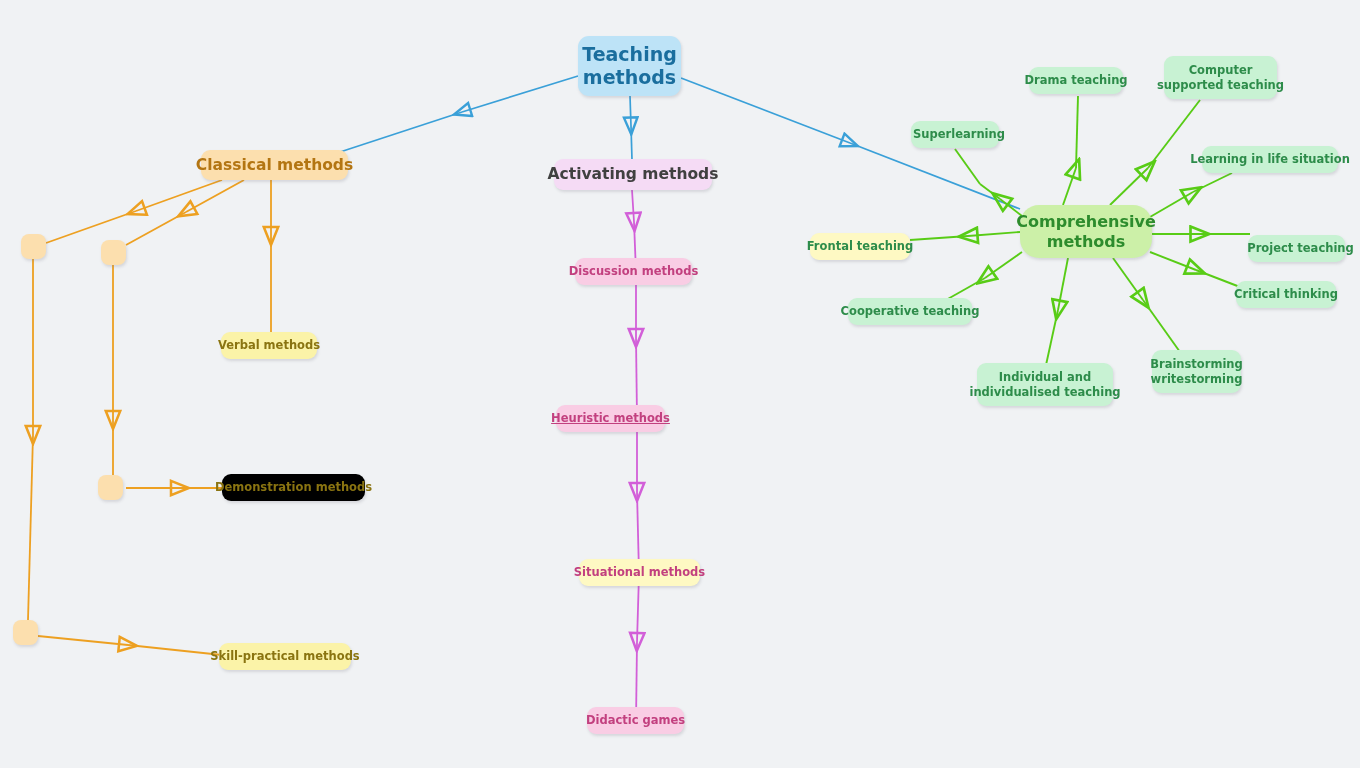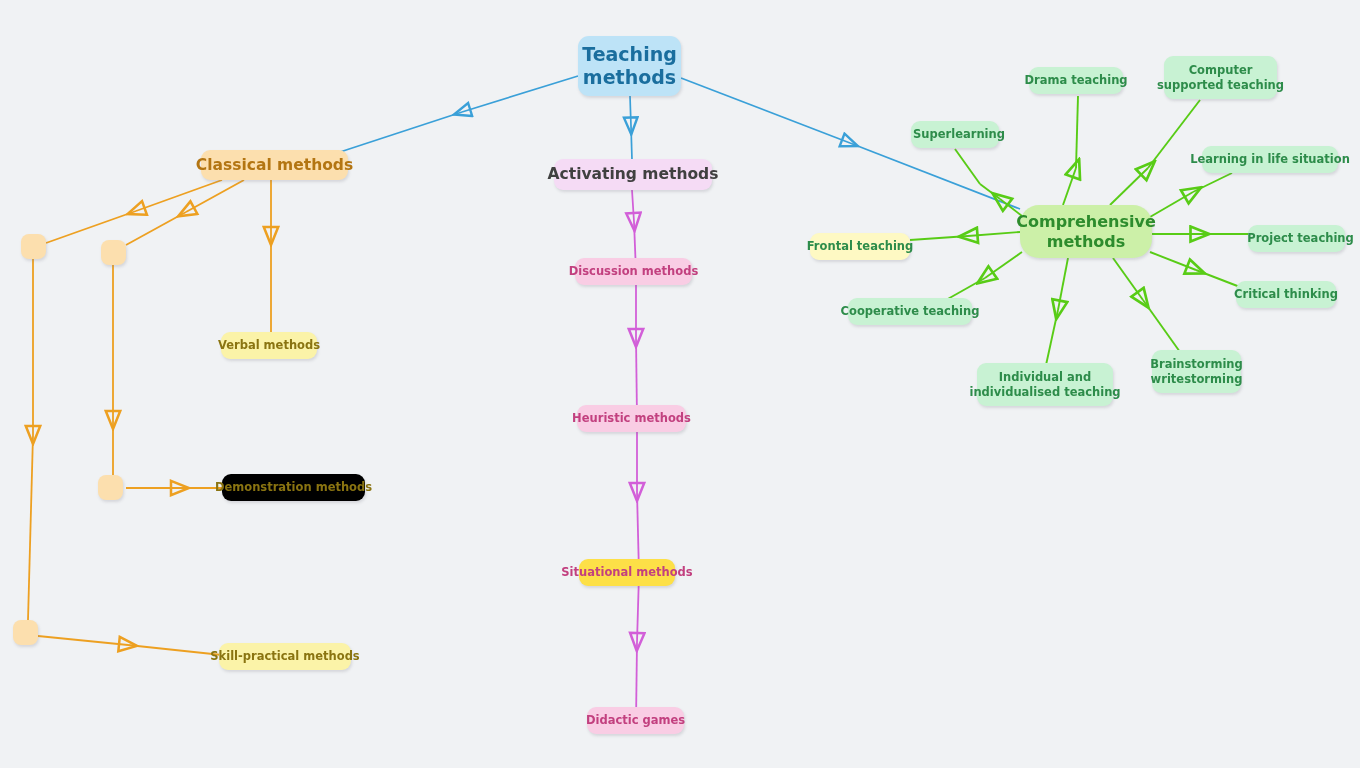--- a/index.html
+++ b/index.html
@@ -194,39 +194,39 @@
   <div class="node leaf" style="left:221px; top:332px; width:96px; height:27px; background:#fbf3a8; color:#8a7411;">Verbal methods</div>
 
   <div class="node leaf" style="left:222px; top:474px; width:143px; height:27px; background:#000000; color:#8a7411;">Demonstration methods</div>
 
   <div class="node leaf" style="left:219px; top:643px; width:132px; height:27px; background:#fbf3a8; color:#8a7411;">Skill-practical methods</div>
 
   <div class="node branch" style="left:554px; top:159px; width:158px; height:31px; background:#f5dbf5; color:#404040;">Activating methods</div>
 
   <div class="node leaf" style="left:575px; top:258px; width:117px; height:27px; background:#f9cde4; color:#c2407f;">Discussion methods</div>
 
-  <div class="node leaf" style="left:577px; top:405px; width:109px; height:27px; background:#f9cde4; color:#c2407f;">Heuristic methods</div>
-
-  <div class="node leaf" style="left:579px; top:559px; width:96px; height:27px; background:#fde047; color:#c2407f;">Situational methods</div>
+  <div class="node leaf" style="left:556px; top:405px; width:109px; height:27px; background:#f9cde4; color:#c2407f;text-decoration:underline;">Heuristic methods</div>
+
+  <div class="node leaf" style="left:579px; top:559px; width:121px; height:27px; background:#fef9c3; color:#c2407f;">Situational methods</div>
 
   <div class="node leaf" style="left:587px; top:707px; width:97px; height:27px; background:#f9cde4; color:#c2407f;">Didactic games</div>
 
   <div class="node hub" style="left:1020px; top:205px; width:132px; height:53px; background:#ccf0a8; color:#2d8c2d;">Comprehensive
 methods</div>
 
   <div class="node leaf" style="left:911px; top:121px; width:88px; height:27px; background:#c8f2d3; color:#2d8c4a;padding-left:8px;">Superlearning</div>
 
   <div class="node leaf" style="left:1029px; top:67px; width:94px; height:27px; background:#c8f2d3; color:#2d8c4a;">Drama teaching</div>
 
   <div class="node leaf" style="left:1164px; top:56px; width:113px; height:43px; background:#c8f2d3; color:#2d8c4a;">Computer
 supported teaching</div>
 
   <div class="node leaf" style="left:1202px; top:146px; width:136px; height:27px; background:#c8f2d3; color:#2d8c4a;">Learning in life situation</div>
 
-  <div class="node leaf" style="left:1248px; top:225px; width:97px; height:27px; background:#c8f2d3; color:#2d8c4a;padding-left:8px;">Project teaching</div>
+  <div class="node leaf" style="left:1248px; top:235px; width:97px; height:27px; background:#c8f2d3; color:#2d8c4a;padding-left:8px;">Project teaching</div>
 
   <div class="node leaf" style="left:1236px; top:281px; width:100px; height:27px; background:#c8f2d3; color:#2d8c4a;">Critical thinking</div>
 
   <div class="node leaf" style="left:1152px; top:350px; width:89px; height:43px; background:#c8f2d3; color:#2d8c4a;">Brainstorming
 writestorming</div>
 
   <div class="node leaf" style="left:977px; top:363px; width:136px; height:43px; background:#c8f2d3; color:#2d8c4a;">Individual and
 individualised teaching</div>
 
   <div class="node leaf" style="left:848px; top:298px; width:124px; height:27px; background:#c8f2d3; color:#2d8c4a;">Cooperative teaching</div>

